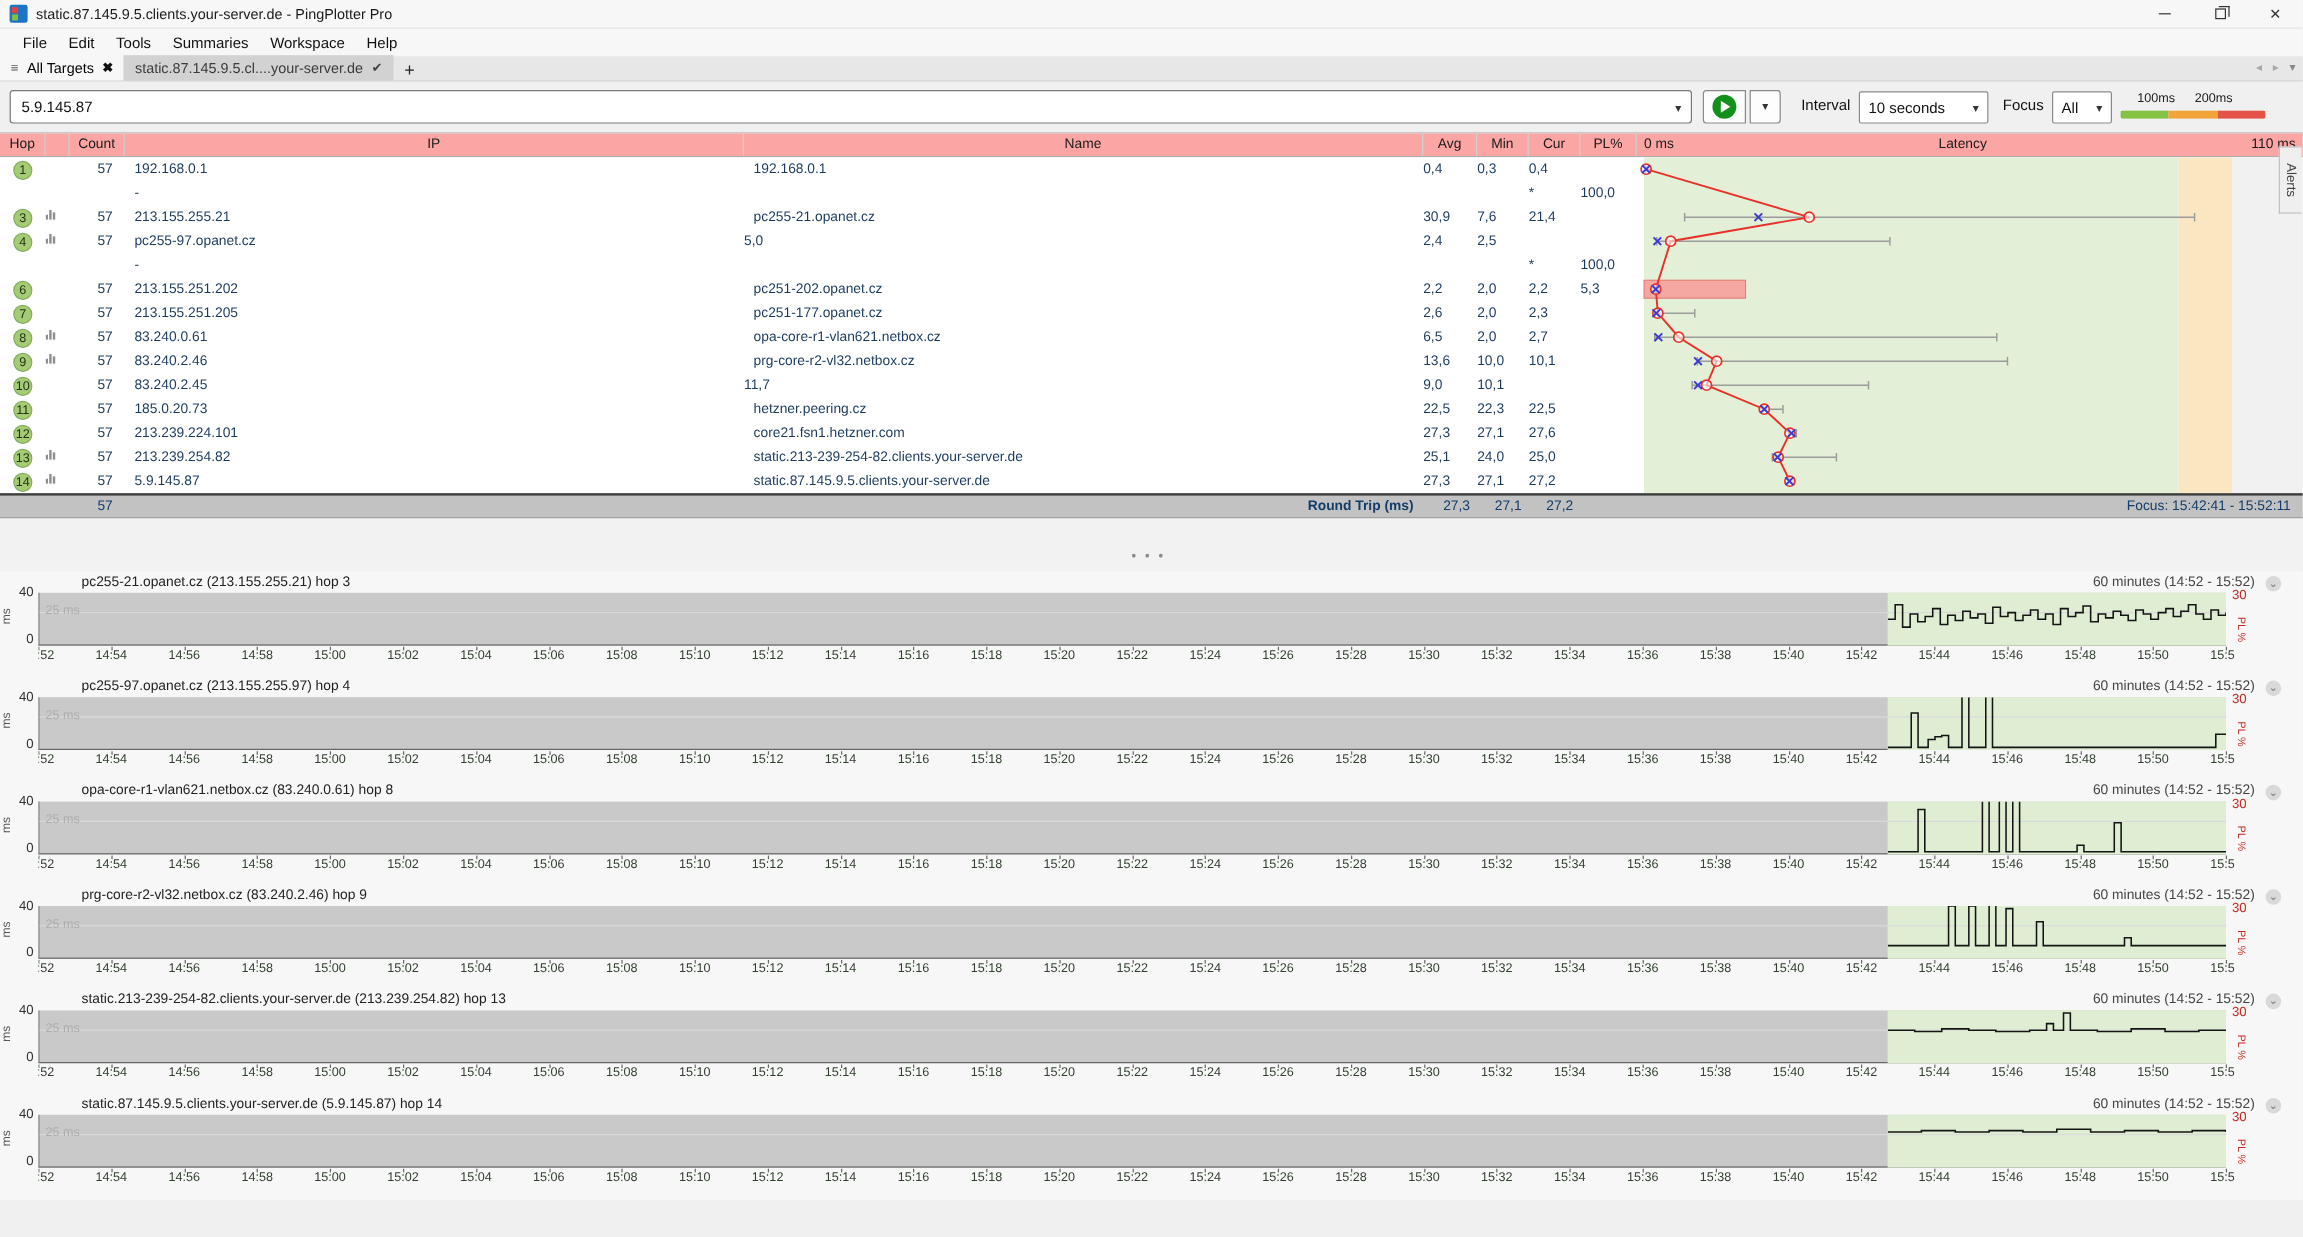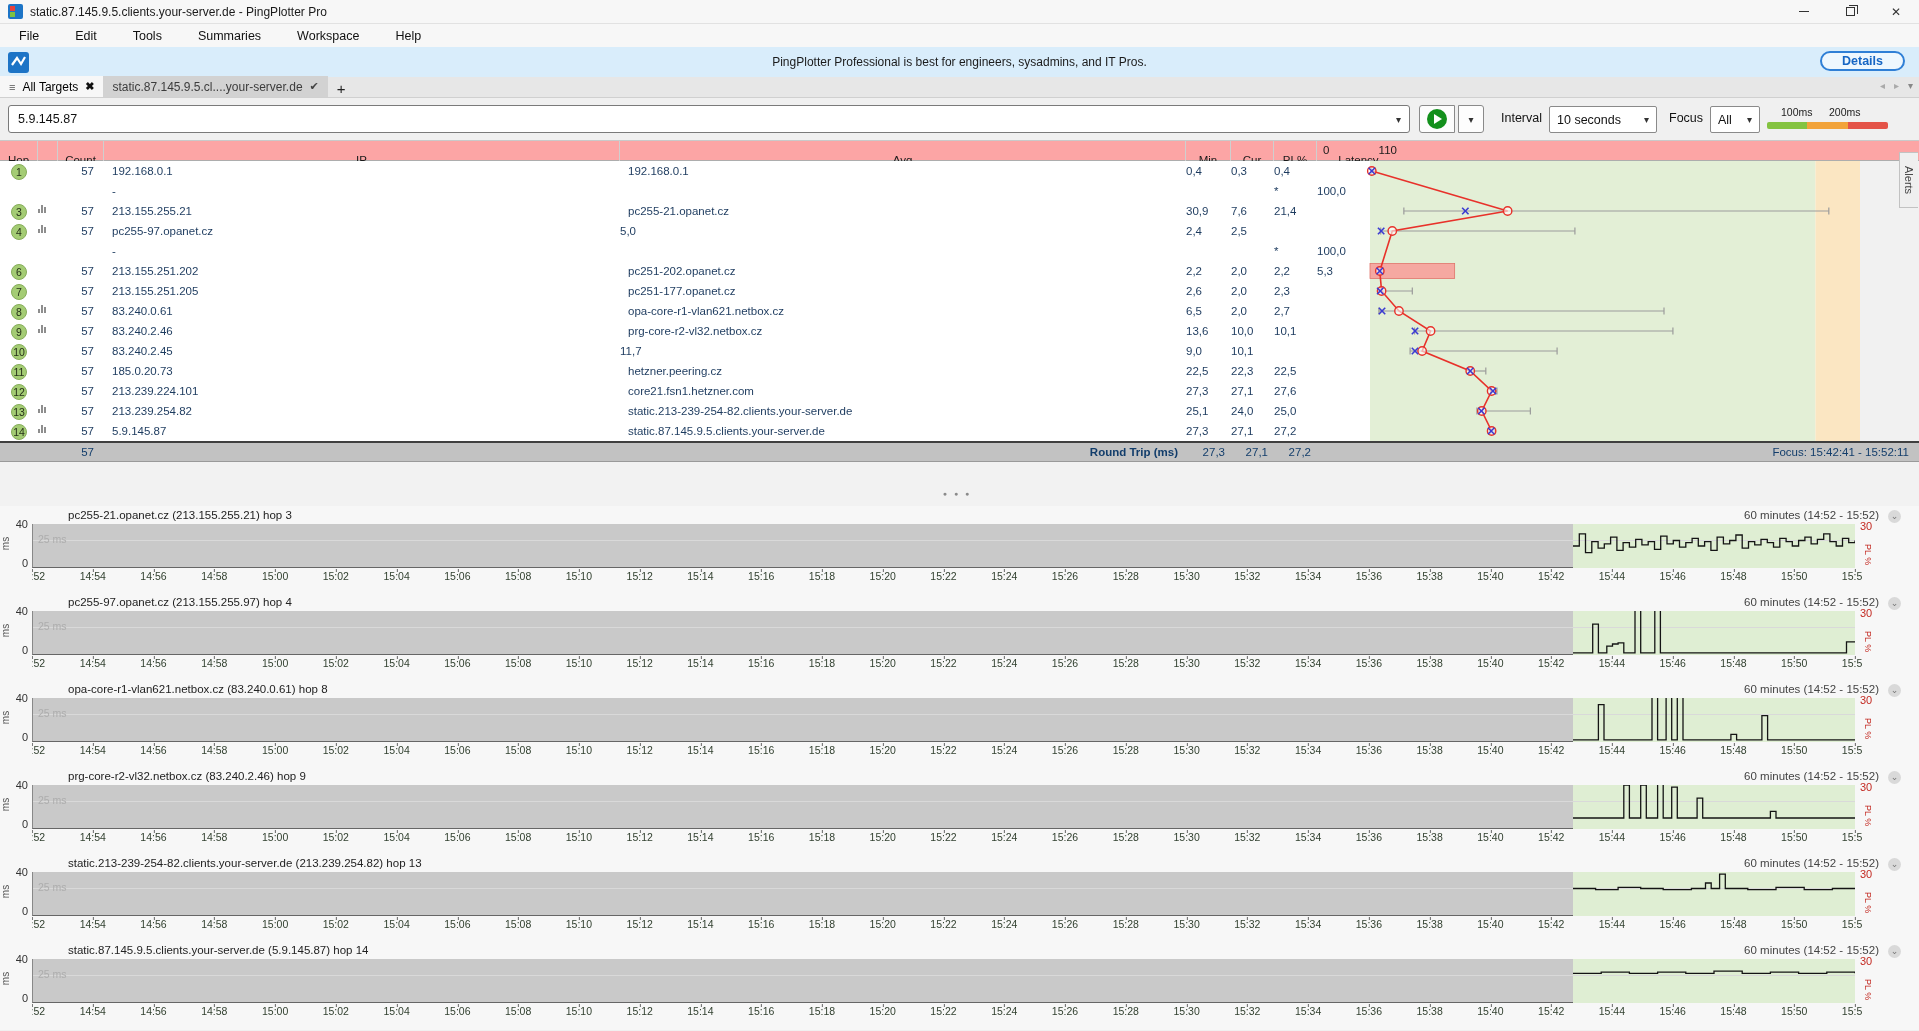--- a/index.html
+++ b/index.html
@@ -13,21 +13,21 @@
   .appicon::before { content:""; position:absolute; left:2px; top:2px; width:5px; height:5px; background:#e8413c; }
   .appicon::after { content:""; position:absolute; left:2px; bottom:2px; width:5px; height:5px; background:#7ec242; }
   .title-text { font-size:12px; color:#1a1a1a; }
   .win-controls { margin-left:auto; display:flex; height:100%; }
   .win-btn { width:46px; height:100%; display:flex; align-items:center; justify-content:center; font-size:12px; color:#333; }
   .glyph-min { width:10px; height:1px; background:#333; display:inline-block; }
   .glyph-restore { width:9px; height:9px; border:1px solid #333; position:relative; display:inline-block; }
   .glyph-restore::before { content:""; position:absolute; left:2px; top:-3px; width:8px; height:8px; border:1px solid #333; border-left:none; border-bottom:none; }
 
   
-  .menubar { height:23px; background:#f7f7f7; display:flex; align-items:center; padding-left:10px; gap:18px; }
+  .menubar { height:23px; background:#f7f7f7; display:flex; align-items:center; padding-left:10px; gap:0; }
   .menu-item { font-size:12.5px; padding:2px 9px; color:#111; }
 
   
   .banner { height:30px; background:#d9edfb; display:flex; align-items:center; position:relative; }
   .banner-logo { width:21px; height:21px; margin-left:8px; background:#1d74c6; border-radius:3px; position:relative; }
   .banner-logo svg { position:absolute; inset:0; }
   .banner-text { position:absolute; left:0; right:0; text-align:center; font-size:12px; color:#1b1b1b; }
   .details-btn { position:absolute; right:14px; top:4px; border:2px solid #2f7fd6; border-radius:12px; background:#eef7fe; color:#1766c4; font-weight:bold; font-size:12.5px; padding:1px 20px; }
 
   
@@ -131,29 +131,20 @@
 
   <div class="menubar" id="menubar">
       <div class="menu-item">File</div>
       <div class="menu-item">Edit</div>
       <div class="menu-item">Tools</div>
       <div class="menu-item">Summaries</div>
       <div class="menu-item">Workspace</div>
       <div class="menu-item">Help</div>
     </div>
 
-  <div class="banner">
-    <span class="banner-text">PingPlotter Professional is best for engineers, sysadmins, and IT Pros.</span>
-    <span class="banner-logo">
-      <svg viewBox="0 0 21 21">
-          <polyline points="4,13 9,6 13,12 17,5" fill="none" stroke="#fff" stroke-width="2.2"></polyline>
-        </svg>
-    </span>
-    <button class="details-btn">Details</button>
-  </div>
 
   <div class="tabbar">
     <div class="tab active">
       <span class="grip-icon">≡</span>
       <span>All Targets</span>
       <span class="tab-close">✖</span>
     </div>
     <div class="tab inactive">
       <span>static.87.145.9.5.cl....your-server.de</span>
       <span class="tab-check">✔</span>
@@ -198,20 +189,21 @@
         </div>
     </div>
     <div class="alerts-tab">Alerts</div>
   </div>
 
   <div class="grid-row thead">
     <div>Hop</div>
     <div></div>
     <div>Count</div>
     <div>IP</div>
+    <div>Name</div>
     <div>Avg</div>
     <div>Min</div>
     <div>Cur</div>
     <div>PL%</div>
     <div class="lat-head">
       <span>0 ms</span>
       <span>Latency</span>
       <span>110 ms</span>
     </div>
   </div>

